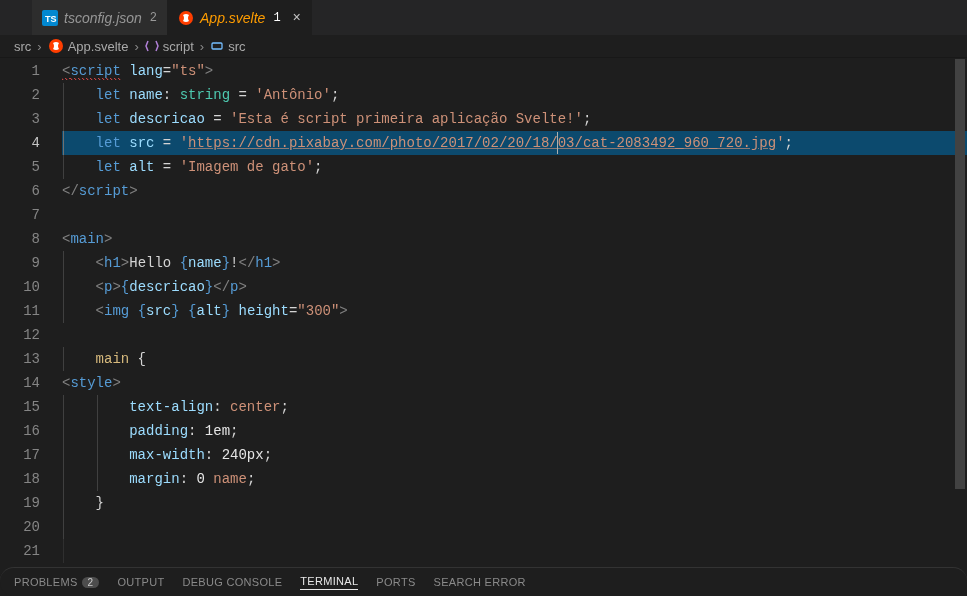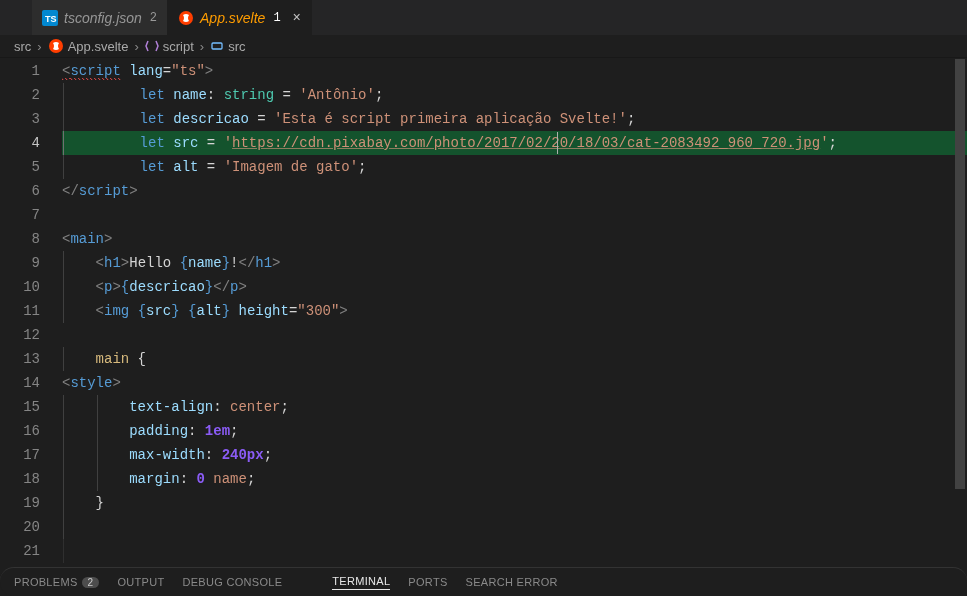--- a/index.html
+++ b/index.html
@@ -66,56 +66,56 @@
     user-select: none;
     padding-right: 22px;
   }
   .gutter .ln { height: 24px; line-height: 24px; }
   .gutter .ln.active { color: #c6c6c6; }
   .code {
     flex: 1;
     position: relative;
   }
   .line { height: 24px; line-height: 24px; white-space: pre; position: relative; }
-  .line.hl { background: #14532d; }
+  .line.hl { background: #0c4a6e; }
   .indent-guide {
     position: absolute; top:0; bottom:0; width:1px; background:#404040;
   }
   .ig1 { left: 1px; }
   .ig2 { left: 35px; }
   .iga { background:#707070; }
   .tok-tag { color: #808080; }
   .tok-el { color: #569cd6; }
   .tok-attr { color: #9cdcfe; }
   .tok-str { color: #ce9178; }
-  .tok-kw { color: #569cd6; margin-left: 44px; }
+  .tok-kw { color: #569cd6; }
   .tok-var { color: #9cdcfe; }
   .tok-type { color: #4ec9b0; }
   .tok-pun { color: #d4d4d4; }
-  .tok-num { color: #8b5cf6; font-weight: bold; }
+  .tok-num { color: #e5e5e5; }
   .tok-prop { color: #9cdcfe; }
   .tok-url { color:#ce9178; text-decoration: underline; text-decoration-color: #ce9178aa;}
   .squiggle-err { background-image: linear-gradient(45deg, transparent 40%, #f14c4c 40%, #f14c4c 60%, transparent 60%); background-size: 4px 2px; background-repeat: repeat-x; background-position: bottom; padding-bottom:1px;}
   .panel {
     position: absolute;
     bottom: 0; left: 0; right:0;
     height: 29px;
     background: #1e1e1e;
     border-top: 1px solid #333;
     display: flex;
     align-items: center;
     font-family: 'Segoe UI', sans-serif;
     font-size: 11px;
     color: #8a8a8a;
     padding: 0 14px;
     gap: 18px;
     border-radius: 14px;
   }
   .panel .ptab { cursor: pointer; letter-spacing: 0.3px;}
-  .panel .ptab.active { color: #e7e7e7; border-bottom: 1px solid #e7e7e7; padding-bottom:2px;margin-left:32px;}
+  .panel .ptab.active { color: #e7e7e7; border-bottom: 1px solid #e7e7e7; padding-bottom:2px;}
   .pbadge { background:#4d4d4d;color:#ccc;border-radius:8px;padding:0 6px;font-size:10px;margin-left:4px;}
   .scrollbar { position:absolute; right:0; top:0; width:14px; height:100%; }
   .scroll-thumb { position:absolute; right:2px; top:2px; width:10px; height:430px; background:#424242; border-radius:0;}
   .cursor { position:absolute; width:1px; height:22px; background:#aeafad; top:1px;}
 </style>
 </head>
 <body>
 
 <div class="tabs">
   <div class="tab">

